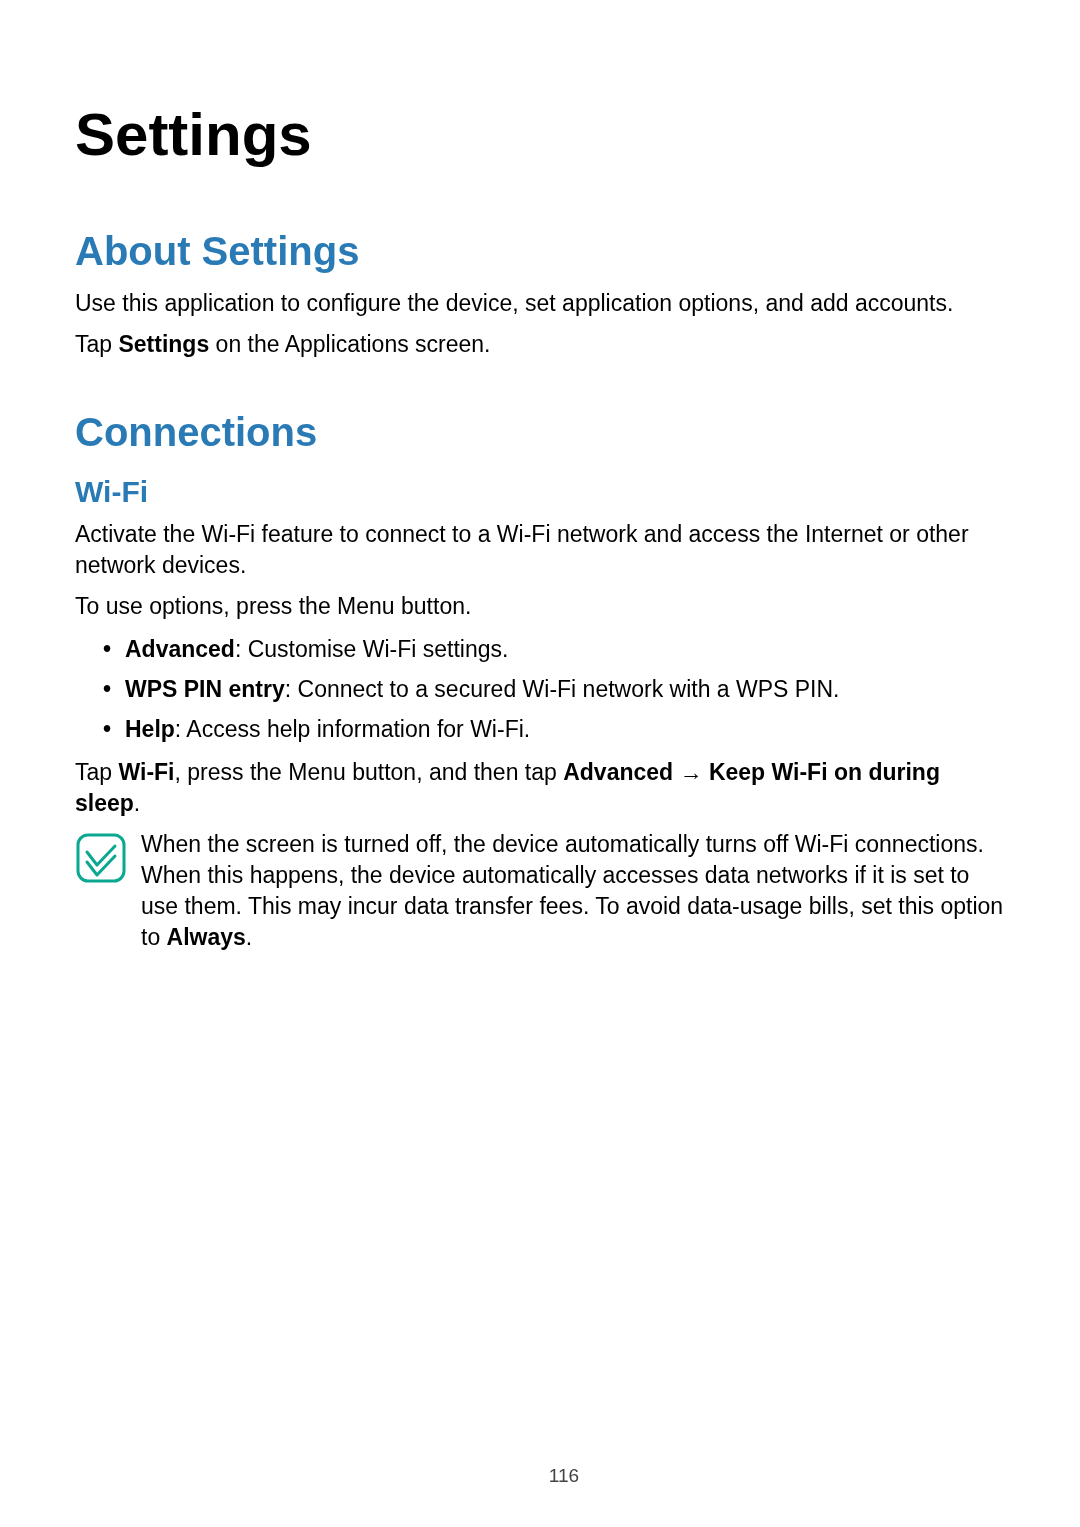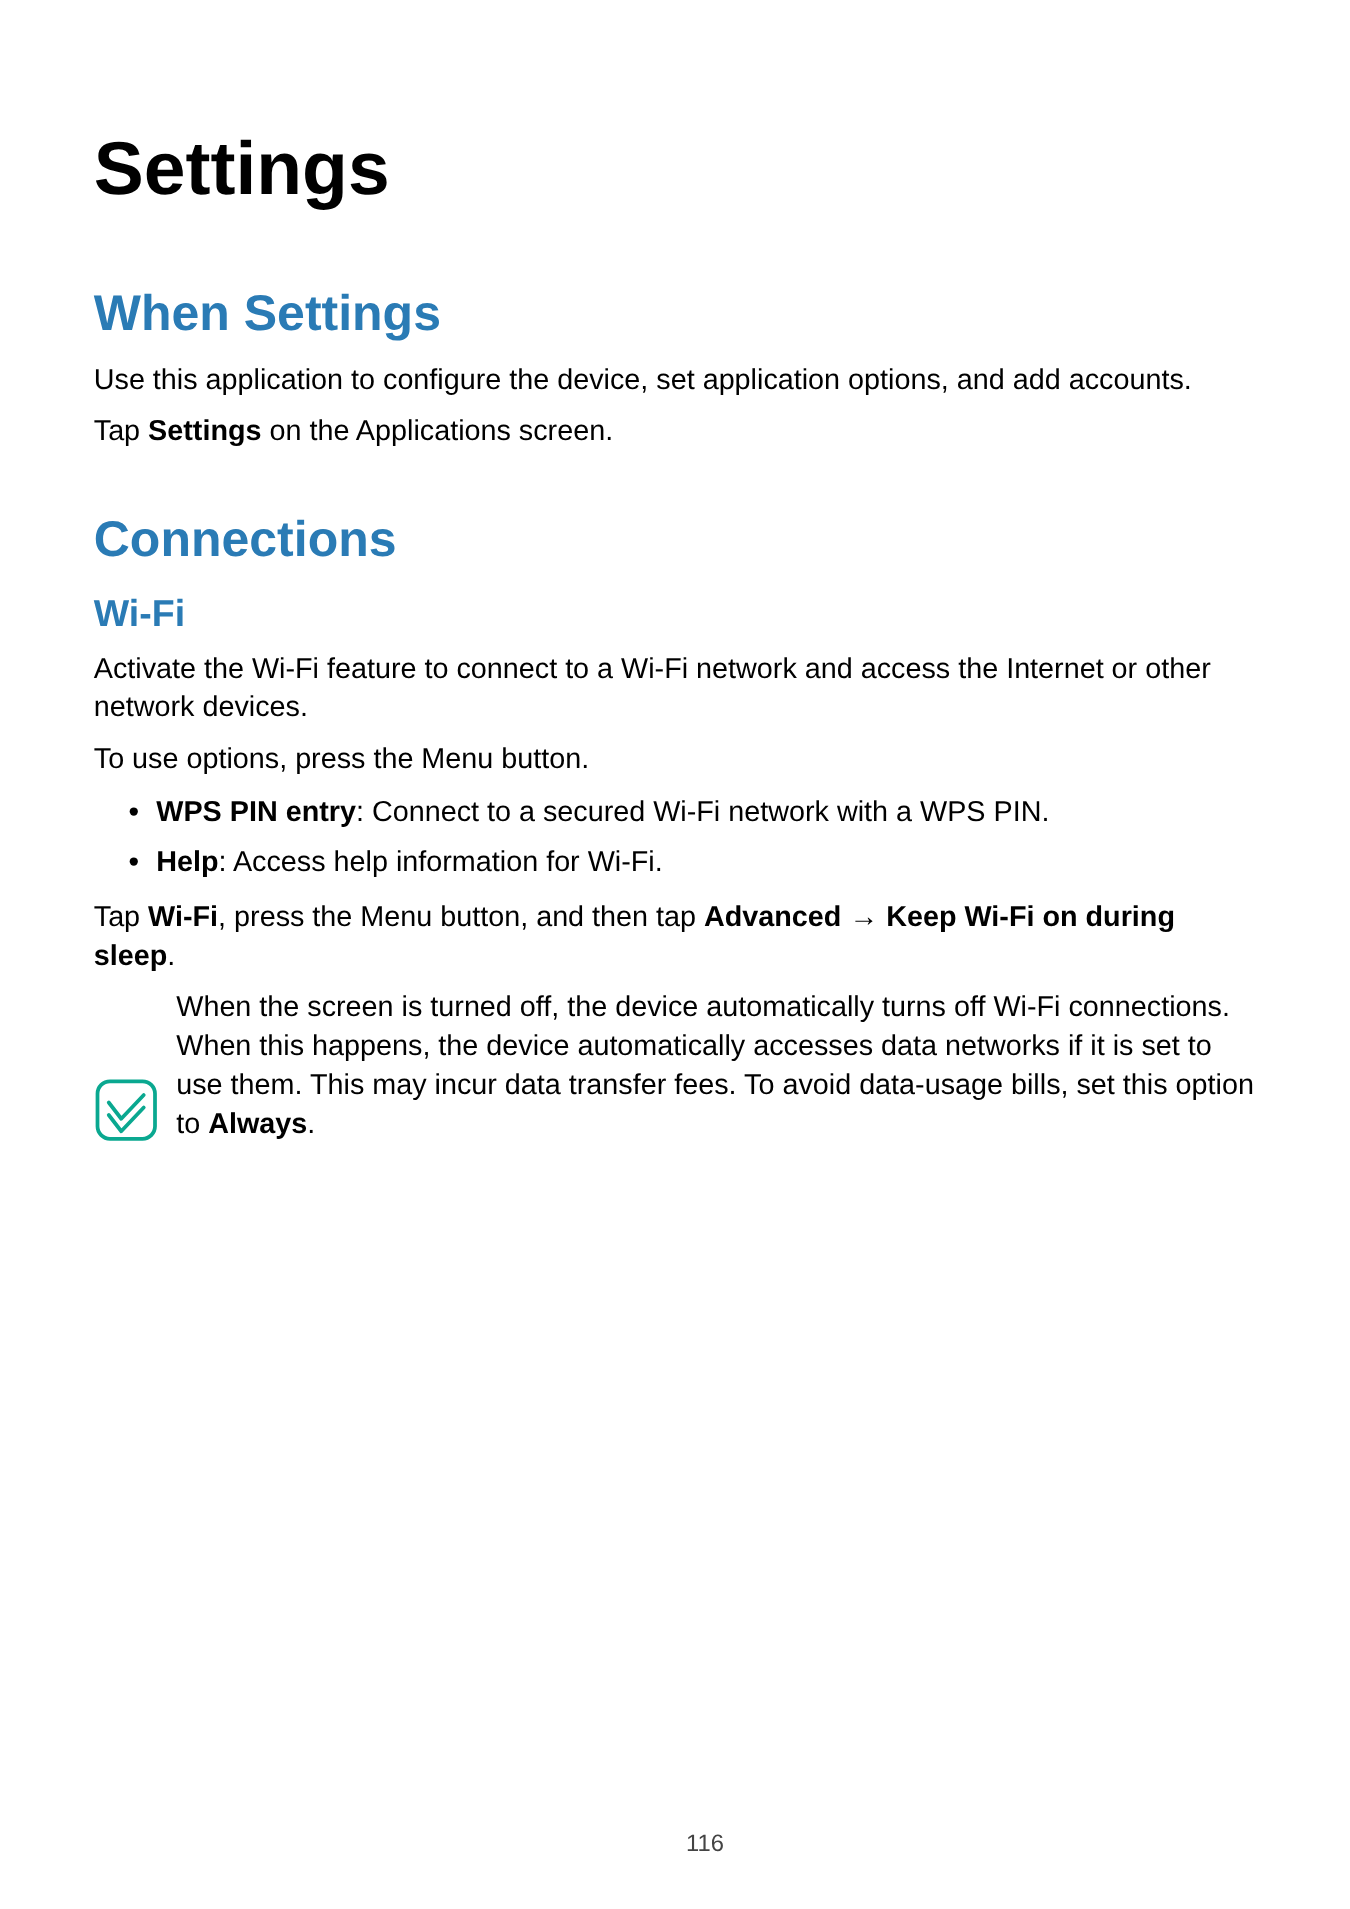--- a/index.html
+++ b/index.html
@@ -75,21 +75,21 @@
   h4.subsub {
     font-size: 24px;
     font-weight: 700;
     margin: 22px 0 10px 0;
   }
 
   .bold { font-weight: 700; }
 
   .note-row {
     display: flex;
-    align-items: flex-end;
+    align-items: flex-start;
     gap: 14px;
     margin-top: 6px;
   }
   .note-text {
     flex: 1;
     font-size: 23px;
     line-height: 1.35;
   }
   .note-icon-wrap {
     flex: 0 0 auto;
@@ -109,35 +109,38 @@
     padding-left: 48px;
   }
 </style>
 </head>
 <body>
 
 <div class="page">
 
   <h1 class="page-title">Settings</h1>
 
-  <h2 class="section">When Settings</h2>
+  <h2 class="section">About Settings</h2>
   <p class="body">Use this application to configure the device, set application options, and add accounts.</p>
   <p class="body">
     <span>Tap </span><span class="bold">Settings</span><span> on the Applications screen.</span>
   </p>
 
   <div class="section-gap"></div>
 
   <h2 class="section">Connections</h2>
 
   <h3 class="subsection">Wi-Fi</h3>
   <p class="body">Activate the Wi-Fi feature to connect to a Wi-Fi network and access the Internet or other network devices.</p>
   <p class="body">To use options, press the Menu button.</p>
 
   <ul class="bullet">
+    <li>
+      <span class="bold">Advanced</span><span>: Customise Wi-Fi settings.</span>
+    </li>
     <li>
       <span class="bold">WPS PIN entry</span><span>: Connect to a secured Wi-Fi network with a WPS PIN.</span>
     </li>
     <li>
       <span class="bold">Help</span><span>: Access help information for Wi-Fi.</span>
     </li>
   </ul>
 
 
   <p class="body">

